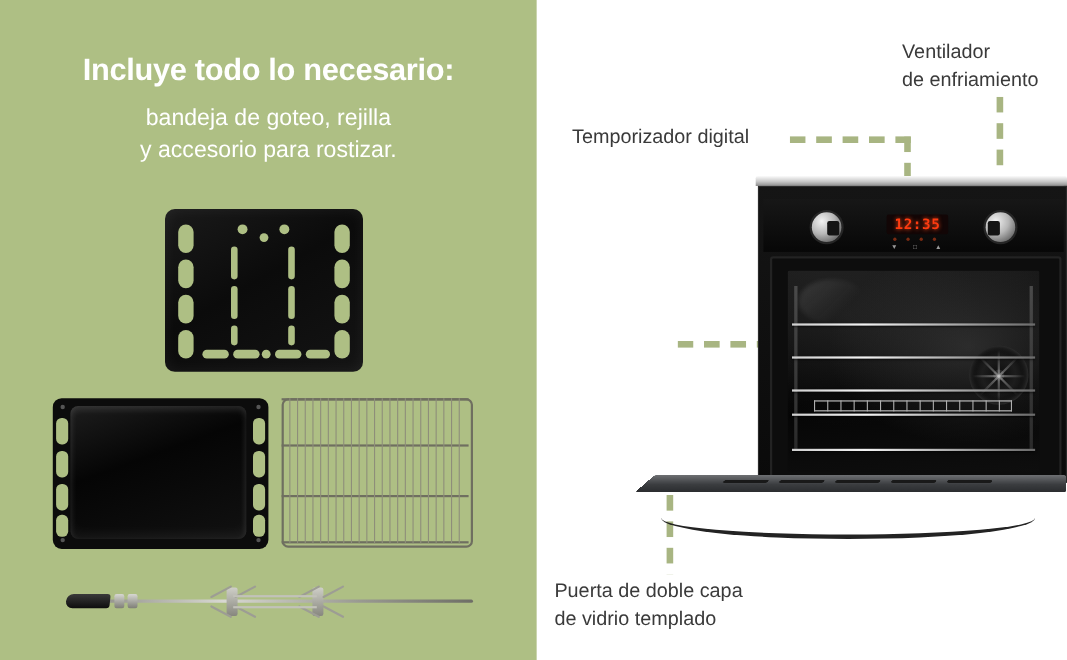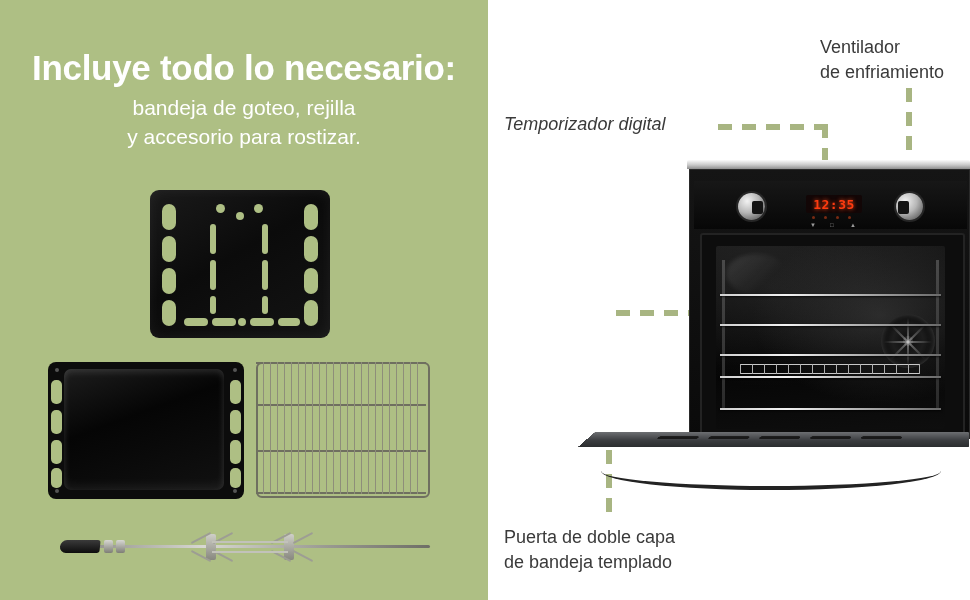--- a/index.html
+++ b/index.html
@@ -10,21 +10,21 @@
   }
   .stage{position:relative;width:970px;height:600px;overflow:hidden;}
 
   
   .left-panel{
     position:absolute;left:0;top:0;width:488px;height:600px;
     background:#aebf84;
   }
   .heading{
     position:absolute;left:0;top:48px;width:488px;text-align:center;
-    color:#ffffff;font-size:35px;font-weight:bold;letter-spacing:-0.3px;
+    color:#ffffff;font-size:28px;font-weight:bold;letter-spacing:-0.3px;
   }
   .subheading{
     position:absolute;left:0;top:93px;width:488px;text-align:center;
     color:#ffffff;font-size:21px;font-weight:400;line-height:29px;
   }
 
   
   .support-panel{
     position:absolute;left:150px;top:190px;width:180px;height:148px;
     background:linear-gradient(150deg,#1a1a1a 0%,#0b0b0b 45%,#141414 100%);
@@ -298,31 +298,31 @@
   </div>
 
   <div class="right-panel">
 
     <div class="callout" style="left:332px;top:35px;width:146px;">
       <div>Ventilador</div>
       <div>de enfriamiento</div>
     </div>
     <div class="dash-v" style="left:418px;top:88px;height:118px;"></div>
 
-    <div class="callout" style="left:16px;top:112px;width:220px;font-style:italic;">
+    <div class="callout" style="left:32px;top:112px;width:220px;">
       <div>Temporizador digital</div>
     </div>
     <div class="dash-h" style="left:230px;top:124px;width:110px;"></div>
     <div class="dash-v" style="left:334px;top:124px;height:66px;"></div>
 
     <div class="dash-h" style="left:128px;top:310px;width:132px;"></div>
 
     <div class="callout" style="left:16px;top:525px;width:230px;">
       <div>Puerta de doble capa</div>
-      <div>de bandeja templado</div>
+      <div>de vidrio templado</div>
     </div>
     <div class="dash-v" style="left:118px;top:450px;height:72px;"></div>
   </div>
 
   <div class="oven">
     <div class="oven-trim"></div>
     <div class="oven-side"></div>
 
     <div class="oven-body">
 

